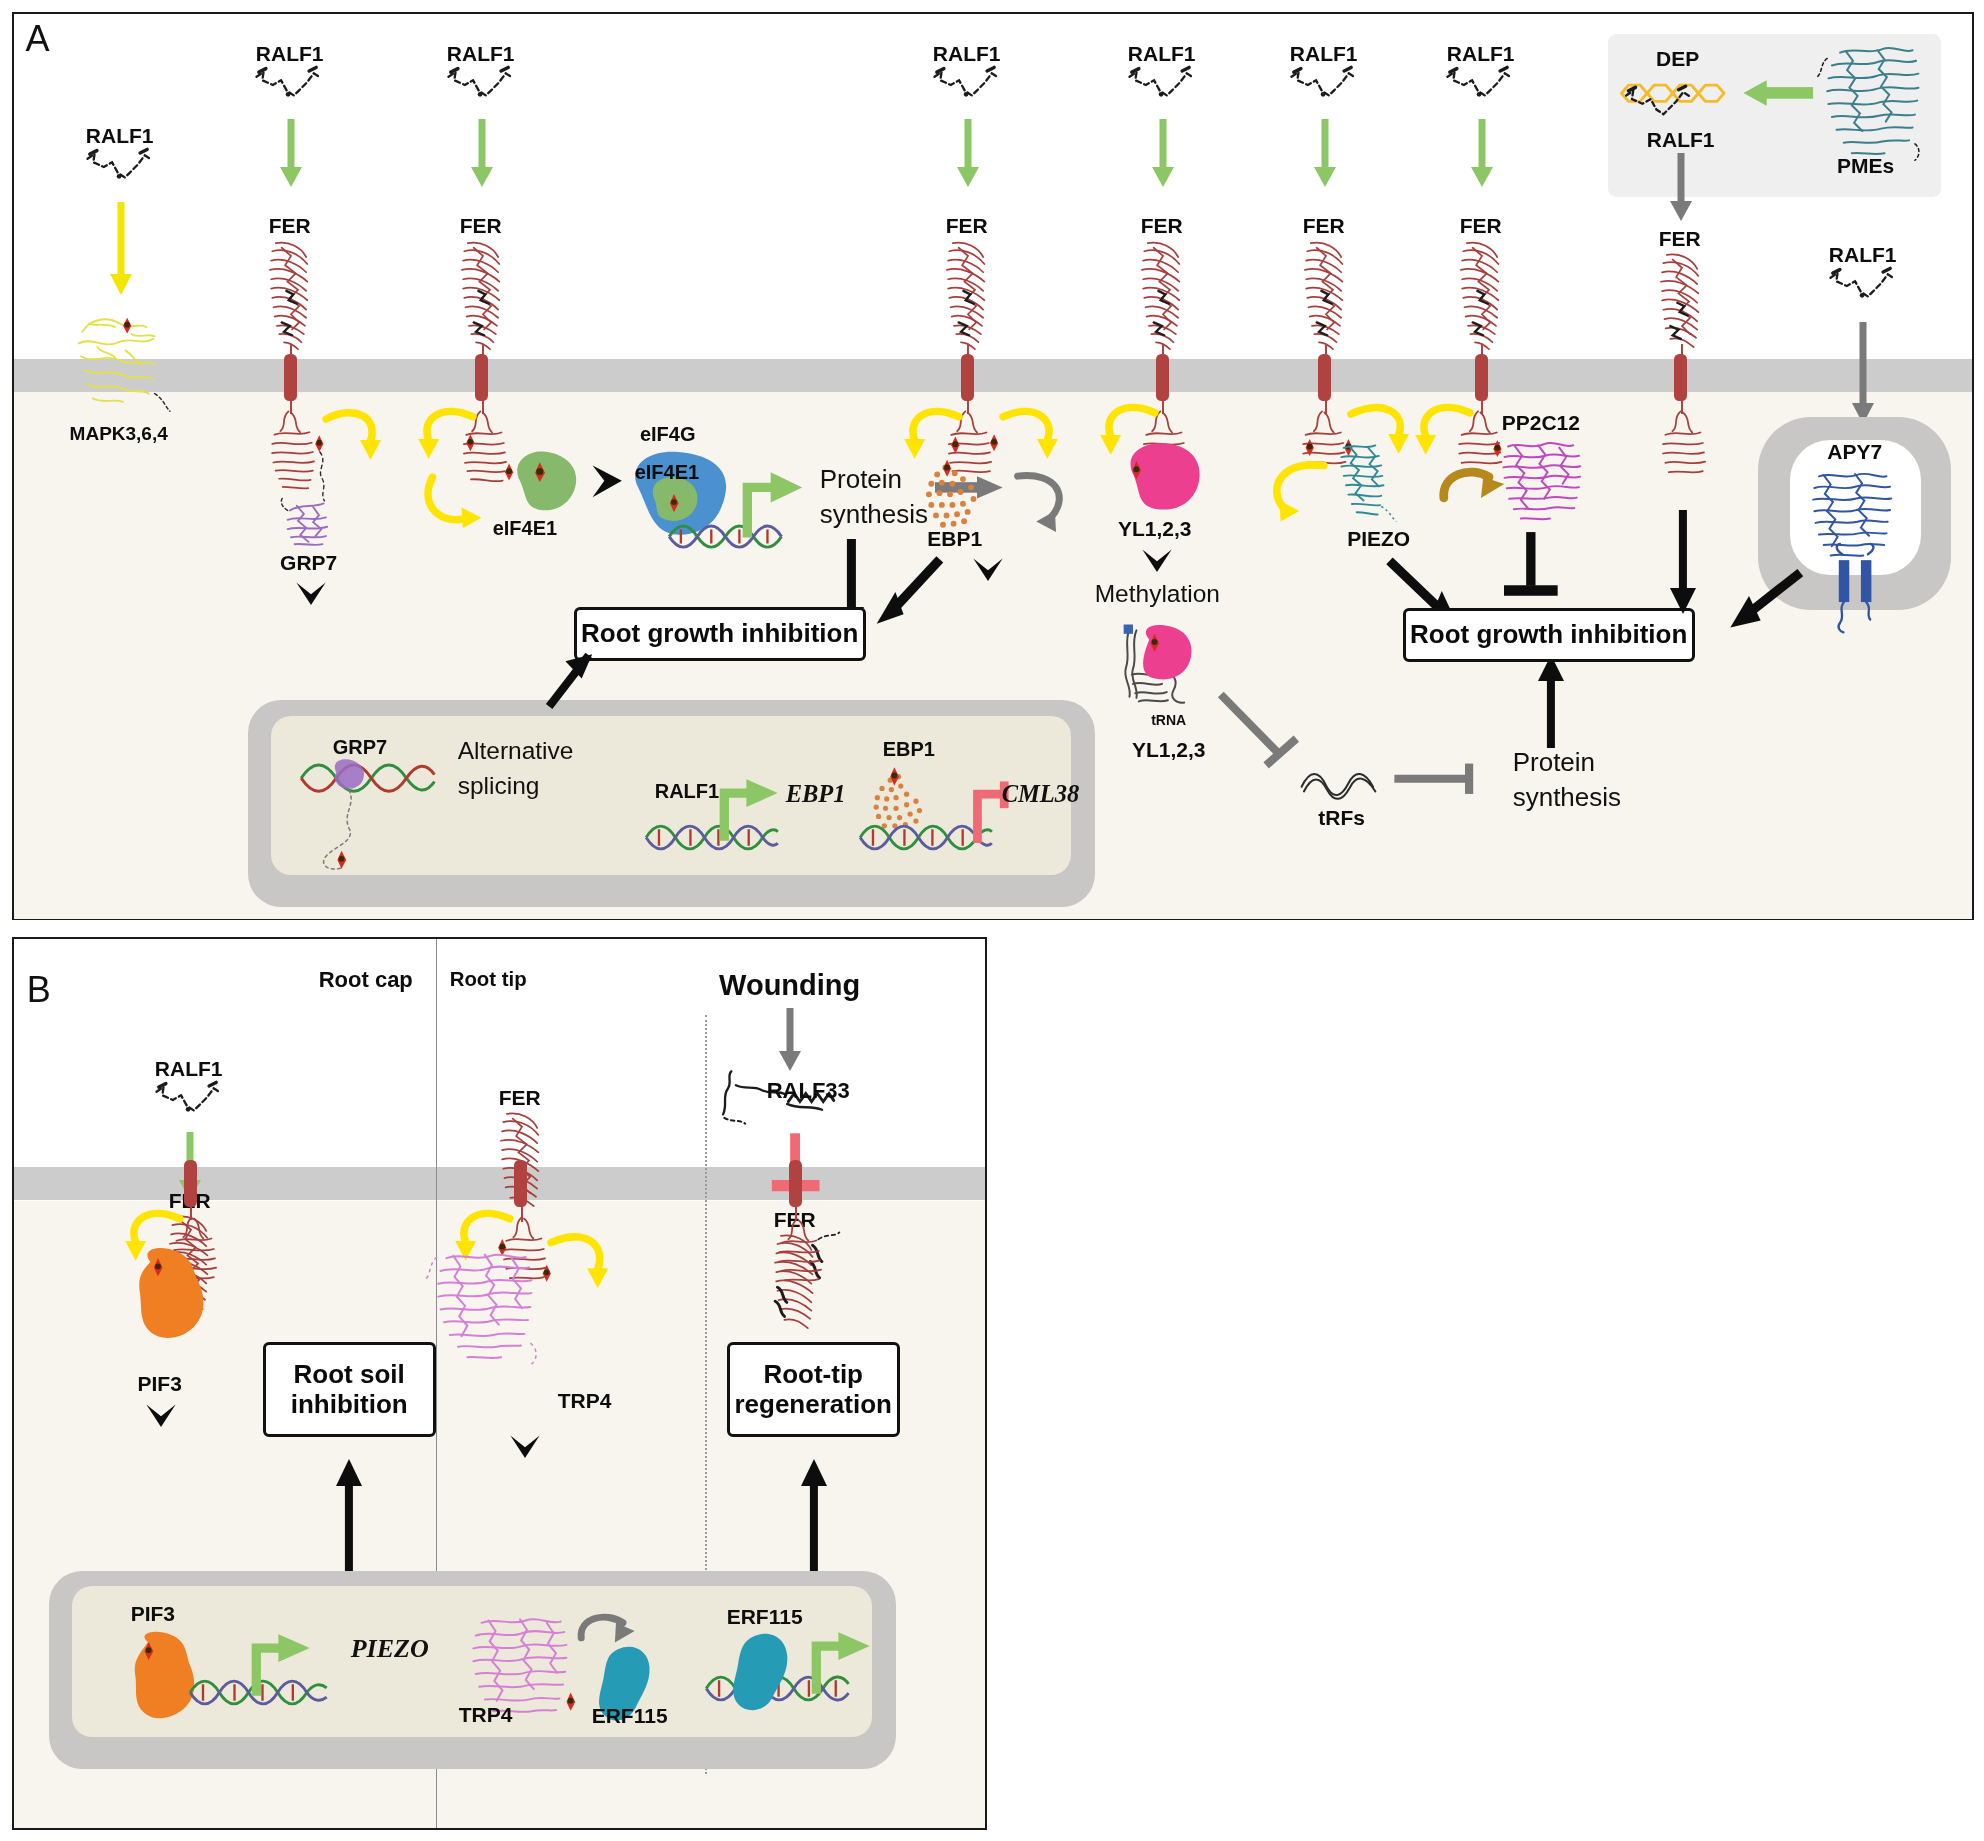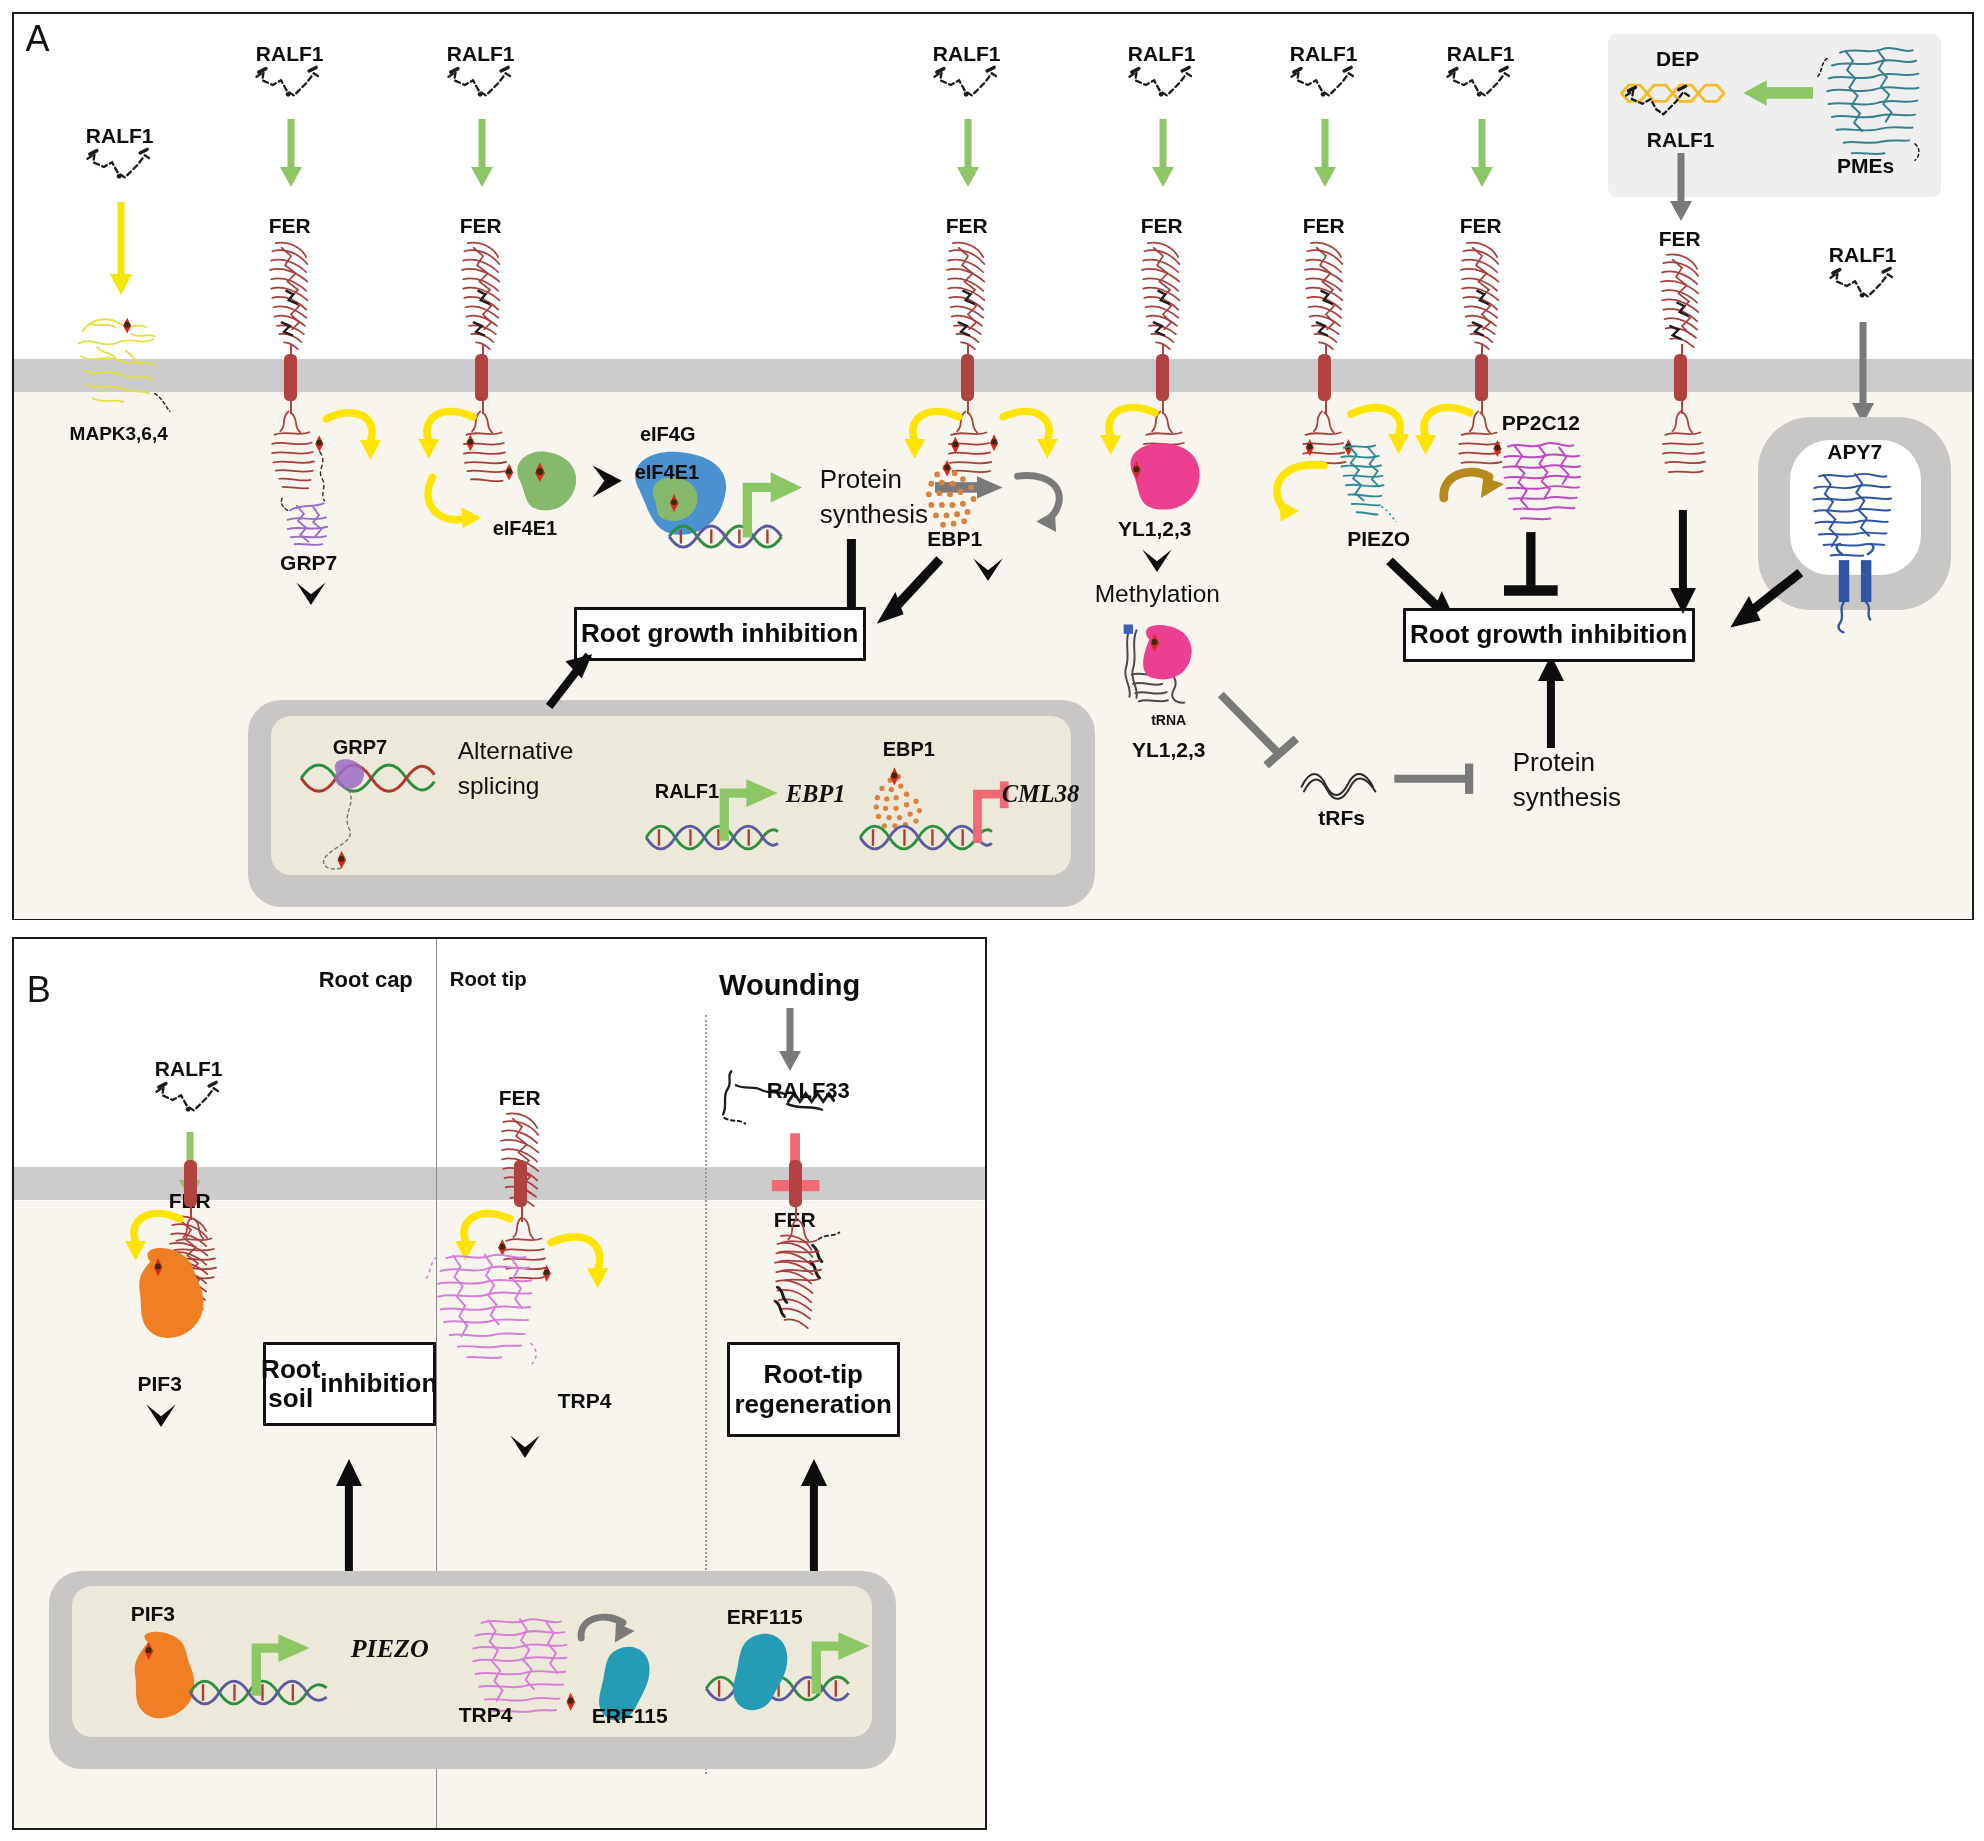--- a/index.html
+++ b/index.html
@@ -19,21 +19,21 @@
   .lbl.c{transform:translateX(-50%);}
   .lbl-thin{position:absolute;color:#111;white-space:nowrap;font-family:Liberation Sans, sans-serif;}
   .lbl-ital{position:absolute;font-style:italic;font-weight:bold;color:#111;white-space:nowrap;font-family:"Liberation Serif",serif;}
 
   
   .arw{position:absolute;}
   .arw .shaft{position:absolute;left:50%;transform:translateX(-50%);width:7px;}
   .arw .head{position:absolute;left:50%;transform:translateX(-50%);width:0;height:0;}
 
   
-  .outbox{position:absolute;border:3.5px solid #111;border-radius:1px;background:#ffffff;
+  .outbox{position:absolute;border:3.5px solid #111;border-radius:6px;background:#ffffff;
           display:flex;align-items:center;justify-content:center;text-align:center;
           font-weight:bold;color:#0b0b0b;line-height:1.12;box-sizing:border-box;
           font-family:"Liberation Sans",sans-serif;}
 
   
   .nucleus{position:absolute;background:#c9c6c6;border-radius:33px;}
   .nucleus-in{position:absolute;background:#ece8da;border-radius:20px;}
 
   
   .vesicle{position:absolute;background:#c9c6c6;border-radius:53px;}
@@ -814,21 +814,21 @@
       <path d="M52 32 C34 10 68 2 96 14 C126 26 124 46 134 66 C146 90 148 120 128 142
                C108 164 72 170 52 152 C32 134 38 110 34 84 C30 58 38 48 52 32 Z" fill="#ef7f22"></path>
       <path d="M58 42 l7 -16 l8 16 l-8 15 z" fill="#d62b1f"></path>
         <circle cx="65" cy="40" r="5" fill="#3b2a0a"></circle>
     </svg>
     <div class="lbl c" style="left:146px;top:433px;font-size:21px;">PIF3</div>
     <svg style="position:absolute;left:130px;top:462px;width:34px;height:33px;" viewBox="0 0 58 56" width="34" height="33">
       <path d="M4 6 L29 44 L54 6 L29 26 Z" fill="#0d0d0d"></path>
     </svg>
 
-    <div class="outbox" style="left:249px;top:403px;width:173px;height:84px;font-size:26px;flex-direction:row;">
+    <div class="outbox" style="left:249px;top:403px;width:173px;height:95px;font-size:26px;flex-direction:column;">
       <span>Root soil</span>
       <span>inhibition</span>
     </div>
     <div class="arw" style="left:322px;top:520px;width:26px;height:112px;">
       <div class="shaft" style="top:26px;height:88px;background:#0d0d0d;width:8.2px;"></div>
       <div class="head" style="top:0;border-left:13px solid transparent;border-right:13px solid transparent;border-bottom:27px solid #0d0d0d;"></div>
     </div>
 
     <div class="lbl c" style="left:506px;top:147px;font-size:21px;">FER</div>
     <svg style="position:absolute;left:473px;top:169px;width:70px;height:111px;" viewBox="0 0 120 190" width="70" height="111">

